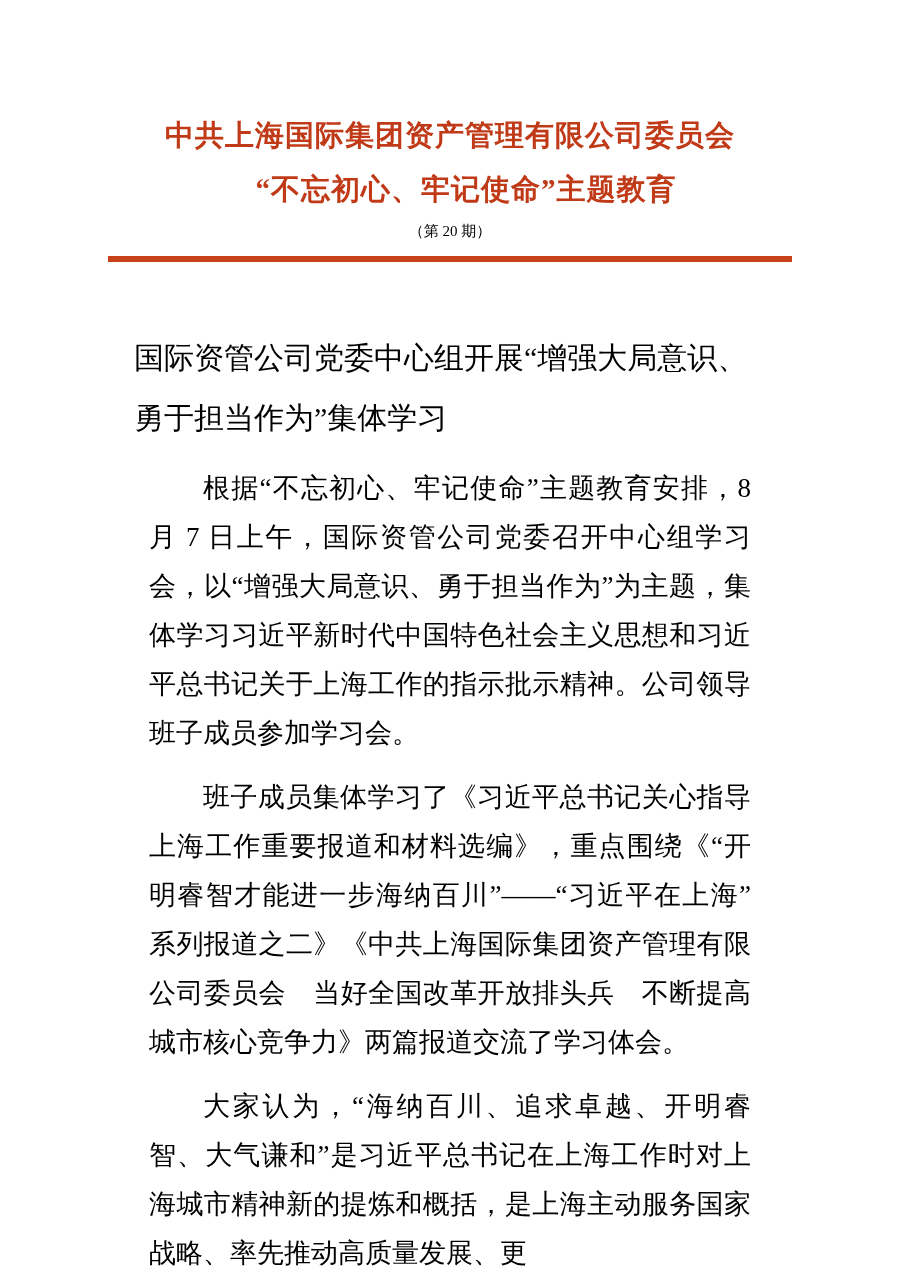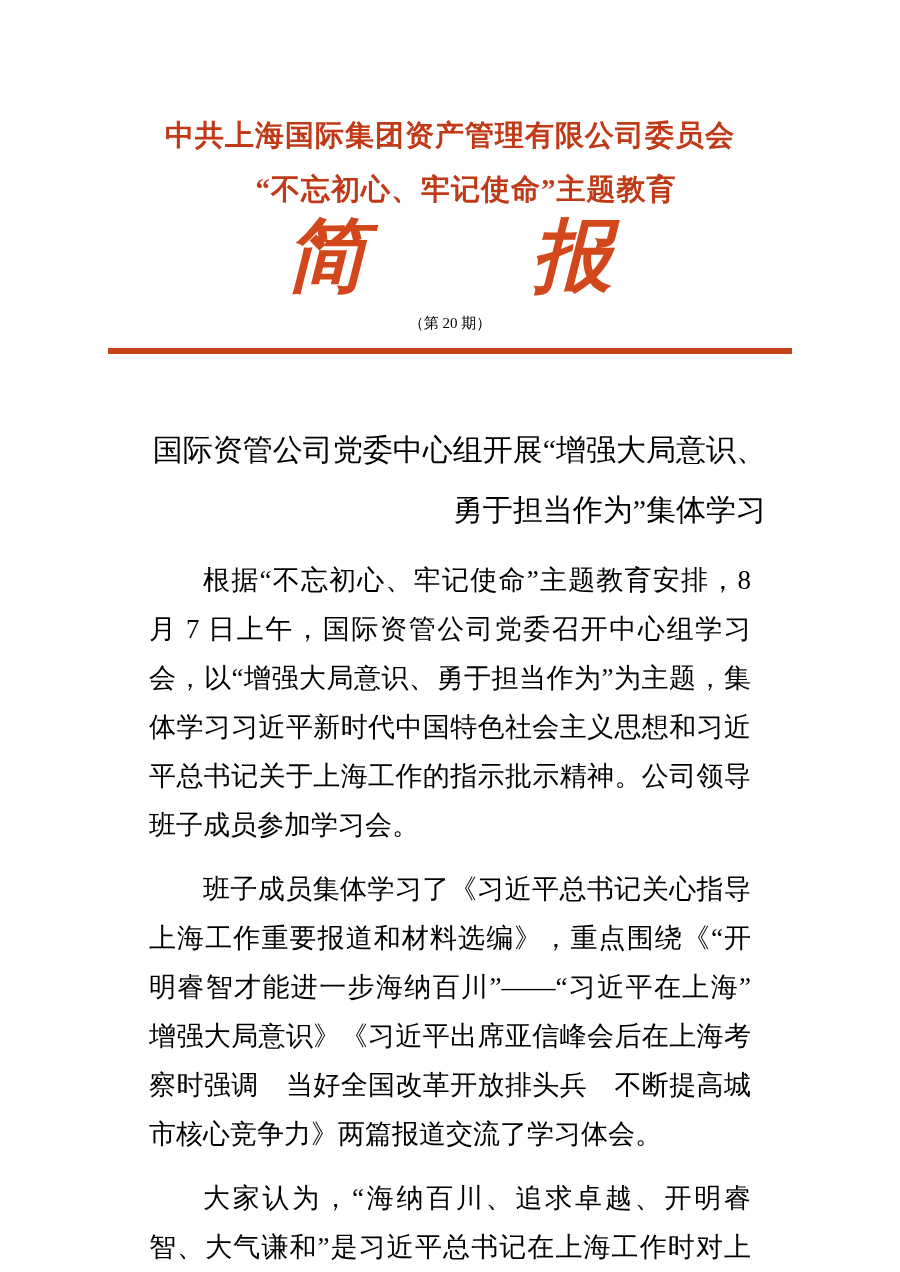--- a/index.html
+++ b/index.html
@@ -58,21 +58,21 @@
     width: 684px;
     height: 6px;
     margin: 12px auto 0 auto;
     background: var(--rule-red);
     border: 0;
   }
   .article { width: 632px; margin: 0 auto; padding-top: 66px; }
   .article-title {
     font-size: 30px;
     font-weight: normal;
-    text-align: right;
+    text-align: left;
     line-height: 60px;
     margin: 0 0 16px 0;
     color: var(--text-black);
   }
   .body-para {
     font-size: 27px;
     line-height: 49px;
     text-align: justify;
     text-indent: 2em;
     margin: 15px;
@@ -80,25 +80,24 @@
   }
 </style>
 </head>
 <body>
 
 <div class="page">
 
   <header class="masthead">
     <div class="org-line">中共上海国际集团资产管理有限公司委员会</div>
     <div class="theme-line">“不忘初心、牢记使命”主题教育</div>
-    <div class="bulletin-title">简　　报</div>
     <div class="issue-number">（第 20 期）</div>
     <div class="rule"></div>
   </header>
 
   <main class="article">
     <h2 class="article-title">国际资管公司党委中心组开展“增强大局意识、勇于担当作为”集体学习</h2>
     <p class="body-para">根据“不忘初心、牢记使命”主题教育安排，8 月 7 日上午，国际资管公司党委召开中心组学习会，以“增强大局意识、勇于担当作为”为主题，集体学习习近平新时代中国特色社会主义思想和习近平总书记关于上海工作的指示批示精神。公司领导班子成员参加学习会。</p>
-    <p class="body-para">班子成员集体学习了《习近平总书记关心指导上海工作重要报道和材料选编》，重点围绕《“开明睿智才能进一步海纳百川”——“习近平在上海”增强大局意识》《习近平出席亚信峰会后在上海考察时强调　当好全国改革开放排头兵　不断提高城市核心竞争力》两篇报道交流了学习体会。</p>
+    <p class="body-para">班子成员集体学习了《习近平总书记关心指导上海工作重要报道和材料选编》，重点围绕《“开明睿智才能进一步海纳百川”——“习近平在上海”系列报道之二》《中共上海国际集团资产管理有限公司委员会　当好全国改革开放排头兵　不断提高城市核心竞争力》两篇报道交流了学习体会。</p>
     <p class="body-para">大家认为，“海纳百川、追求卓越、开明睿智、大气谦和”是习近平总书记在上海工作时对上海城市精神新的提炼和概括，是上海主动服务国家战略、率先推动高质量发展、更</p>
   </main>
 
 </div>
 
 </body></html>

